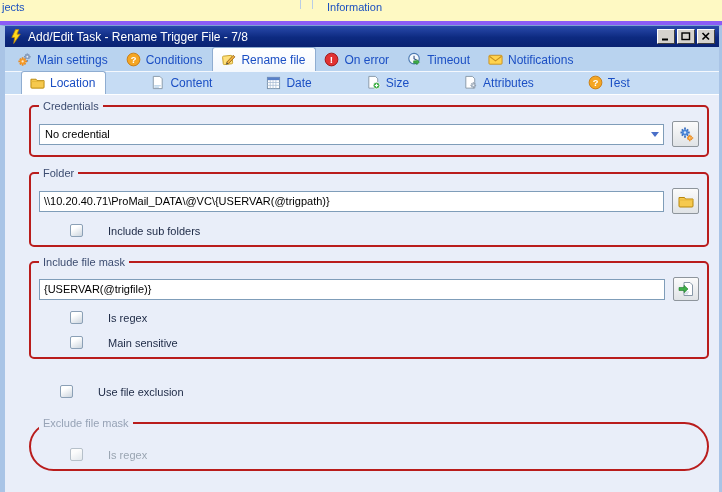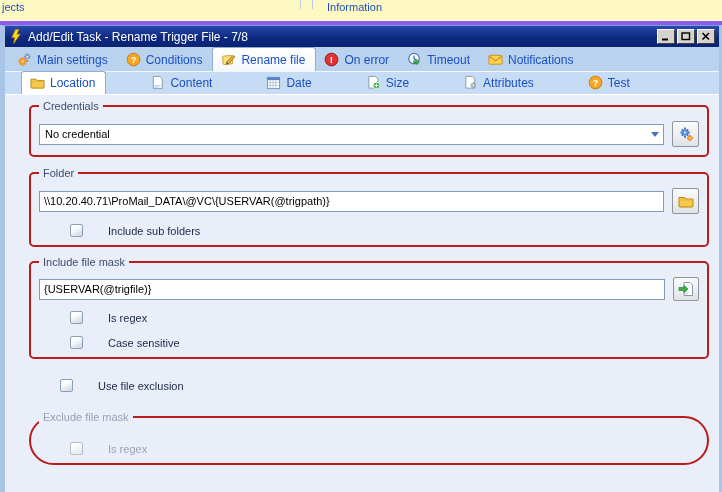--- a/index.html
+++ b/index.html
@@ -53,21 +53,21 @@
   .sq-btn.dark { border-color:#54585c; }
   .sq-btn svg { width:16px; height:16px; }
   .sq-btn.small { width:26px; height:24px; }
 
   .chk-row { display:flex; align-items:flex-end; gap:25px; margin-top:10px; margin-left:6px;padding-left:25px; }
   .chk { width:13px; height:13px; border:1px solid #8ba0b6; border-radius:2px; background:linear-gradient(150deg,#ffffff 30%,#ccd5de); flex:0 0 auto; cursor:default; }
   .chk-label { color:#1c2844; }
   .disabled .chk { border-color:#b6c0ca; background:linear-gradient(150deg,#fcfcfc 30%,#e2e7ec); }
   .disabled .chk-label { color:#9aa5b2; }
 
-  .standalone { margin-left:6px; margin-top:20px; }
+  .standalone { margin-left:6px; margin-top:26px; }
   .mt10 { margin-top:10px; } .mt15 { margin-top:15px; } .mt14 { margin-top:14px; } .mt12 { margin-top:24px;border-radius:29px; }
 </style>
 </head>
 <body>
 
 <div class="bg-strip">
   <span class="bg-txt left">jects</span>
   <span class="bg-txt mid">Information</span>
   <span class="vline" style="left:300px"></span>
   <span class="vline" style="left:312px"></span>
@@ -260,21 +260,21 @@
             <path d="M1 8 h5 v-2.2 l4 3.7 -4 3.7 V11 H1z" fill="#3fae49" stroke="#1c7a28" stroke-width="0.6" transform="translate(0,-1.5)"></path>
           </svg>
         </span>
       </div>
       <div class="chk-row">
         <span class="chk"></span>
         <span class="chk-label">Is regex</span>
       </div>
       <div class="chk-row" style="margin-top:12px">
         <span class="chk"></span>
-        <span class="chk-label">Case sensitive</span>
+        <span class="chk-label">Main sensitive</span>
       </div>
     </div>
 
     <div class="chk-row standalone">
       <span class="chk"></span>
       <span class="chk-label">Use file exclusion</span>
     </div>
 
     <div class="group disabled mt12">
       <span class="legend">Exclude file mask</span>

